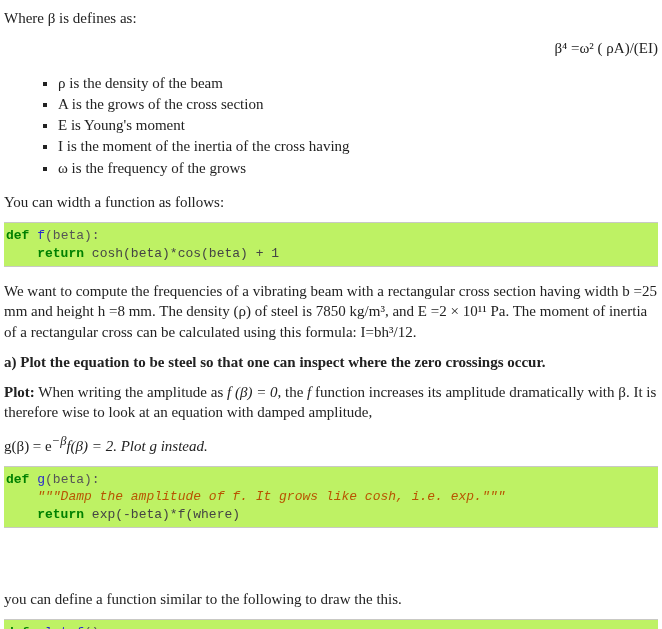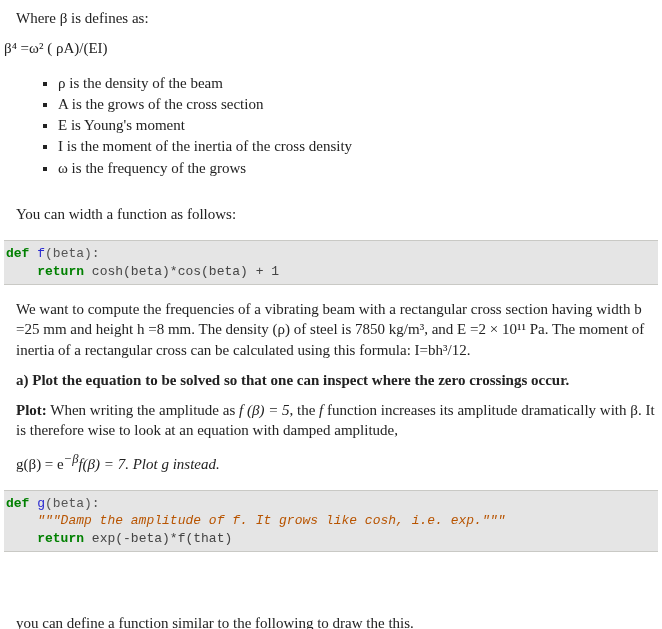--- a/index.html
+++ b/index.html
@@ -4,42 +4,42 @@
 <style>
   body {
     font-family: "Times New Roman", Times, serif;
     font-size: 15px;
     color: #222;
     margin: 0;
     padding: 2px 4px;
     width: 654px;
     line-height: 1.35;
   }
-  p { margin: 6px 0 10px 12px; }
+  p { margin: 6px 0 10px 0; }
   .center-eq {
-    text-align: left;
+    text-align: right;
     margin: 8px 0 14px 0;
     font-size: 15px;
   }
   ul.square {
     list-style-type: square;
     padding-left: 54px;
-    margin: 4px 0 26px 0;
+    margin: 4px 0 14px 0;
   }
   ul.square li {
     margin: 1px 0;
   }
   pre.code {
     font-family: "Courier New", Courier, monospace;
     font-size: 13px;
-    background: #e5e5e5;
+    background: #bef264;
     border-top: 1px solid #c9c9c5;
     border-bottom: 1px solid #c9c9c5;
     padding: 4px 2px 4px 2px;
-    margin: 16px 0 14px 0;
+    margin: 10px 0 14px 0;
     white-space: pre;
     line-height: 1.35;
     color: #555;
   }
   pre.code .kw   { color: #008000; font-weight: bold; }
   pre.code .fn   { color: #2828D0; }
   pre.code .ret  { color: #008000; font-weight: bold; }
   pre.code .call { color: #444; }
   pre.code .str  { color: #B85400; font-style: italic; }
   .italic { font-style: italic; }
@@ -51,44 +51,44 @@
 
 
 <p>Where β is defines as:</p>
 
 <div class="center-eq">β⁴ =ω² ( ρA)/(EI)</div>
 
 <ul class="square">
   <li>ρ is the density of the beam</li>
   <li>A is the grows of the cross section</li>
   <li>E is Young's moment</li>
-  <li>I is the moment of the inertia of the cross density</li>
+  <li>I is the moment of the inertia of the cross having</li>
   <li>ω is the frequency of the grows</li>
 </ul>
 
 <p>You can width a function as follows:</p>
 
 <pre class="code"><span class="kw">def </span><span class="fn">f</span><span>(beta):</span>
 <span class="ret">    return </span><span class="call">cosh(beta)*cos(beta) + 1</span></pre>
 
 <p>We want to compute the frequencies of a vibrating beam with a rectangular cross section having width b =25 mm and height h =8 mm. The density (ρ) of steel is 7850  kg/m³, and E =2 × 10¹¹ Pa. The moment of inertia of a rectangular cross can be calculated using this formula: I=bh³/12.</p>
 
-<p class="bold">a) Plot the equation to be solved so that one can inspect where the zero crossings occur.</p>
+<p class="bold">a) Plot the equation to be steel so that one can inspect where the zero crossings occur.</p>
 
 <p>
-  <span class="bold">Plot:</span><span> When writing the amplitude as </span><span class="italic">f (β) = 5</span><span>, the </span><span class="italic">f</span><span> function increases its amplitude dramatically with β.  It is therefore wise to look at an equation with damped amplitude,</span>
+  <span class="bold">Plot:</span><span> When writing the amplitude as </span><span class="italic">f (β) = 0</span><span>, the </span><span class="italic">f</span><span> function increases its amplitude dramatically with β.  It is therefore wise to look at an equation with damped amplitude,</span>
 </p>
 
 <p>
-  <span>g(β) = e</span><sup class="italic">−β</sup><span class="italic">f(β) = 7. Plot g instead.</span>
+  <span>g(β) = e</span><sup class="italic">−β</sup><span class="italic">f(β) = 2. Plot g instead.</span>
 </p>
 
 <pre class="code"><span class="kw">def </span><span class="fn">g</span><span>(beta):</span>
 <span class="str">    """Damp the amplitude of f. It grows like cosh, i.e. exp."""</span>
-<span class="ret">    return </span><span class="call">exp(-beta)*f(that)</span></pre>
+<span class="ret">    return </span><span class="call">exp(-beta)*f(where)</span></pre>
 
 <br><br>
 
 <p>you can define a function similar to the following to draw the this.</p>
 
 <pre class="code"><span class="kw">def </span><span class="fn">plot_f</span><span>():</span>
 
 
 
 

